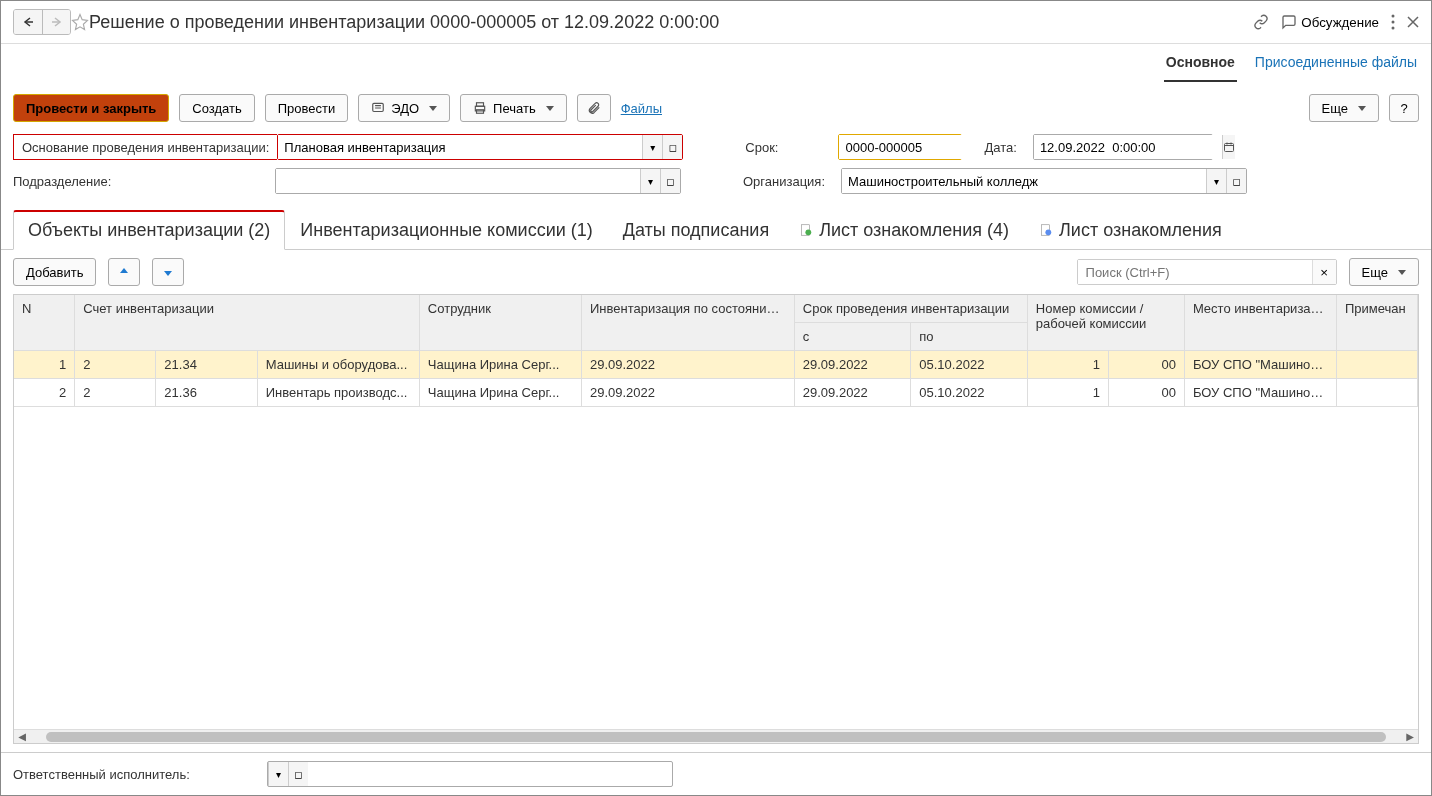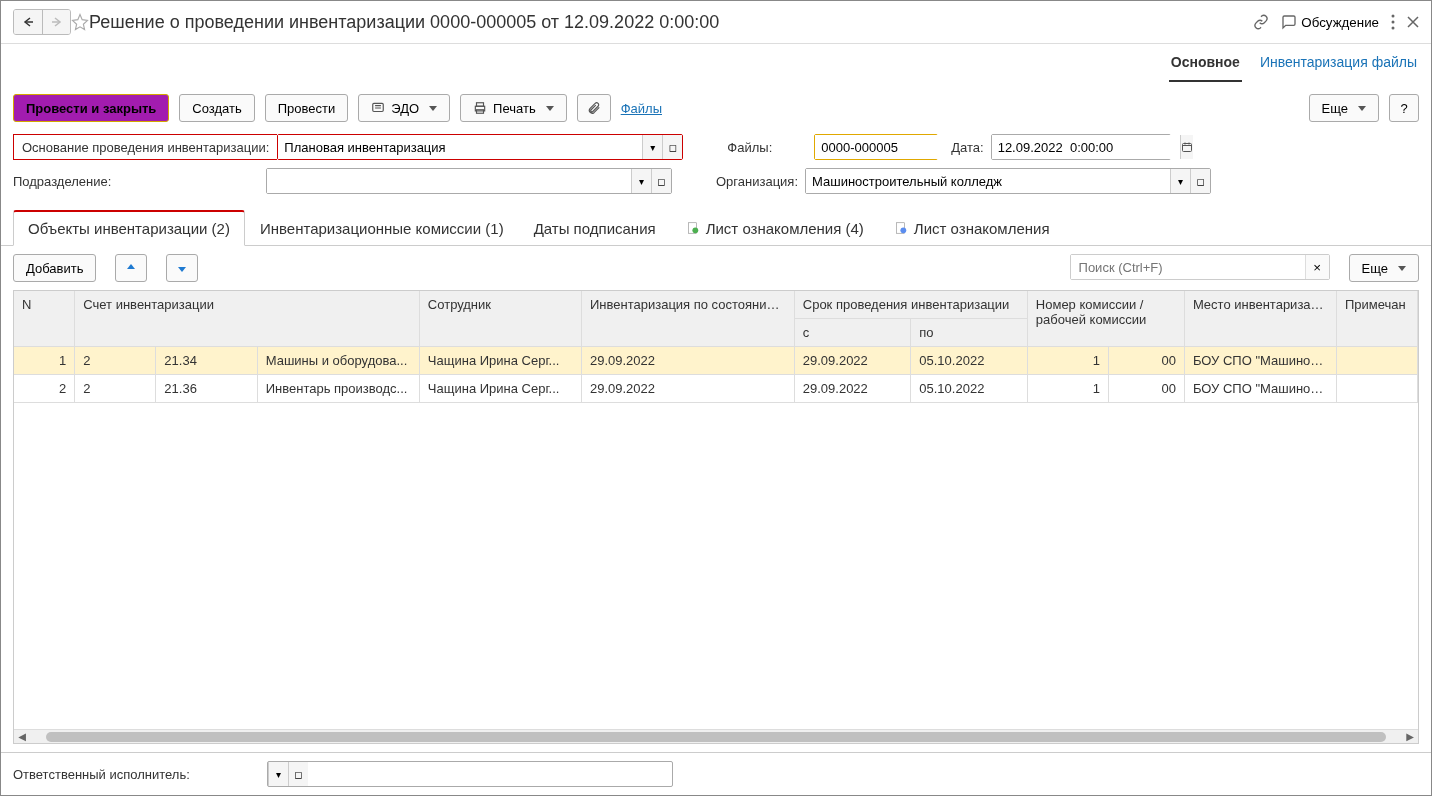--- a/index.html
+++ b/index.html
@@ -12,37 +12,37 @@
 .star-icon { width: 18px; height: 18px; fill: none; stroke: #aaa; stroke-width: 1.5; }
 .title-text { font-size: 18px; font-weight: normal; flex: 1; }
 .title-actions { display: flex; align-items: center; gap: 12px; }
 .icon-btn { background: none; border: none; cursor: pointer; display: flex; align-items: flex-end; gap: 4px; }
 .section-tabs { display: flex; padding: 0 12px; gap: 16px; font-size: 14px; justify-content: flex-end; }
 .section-tab { padding: 10px 2px; cursor: pointer; }
 .section-tab.active { border-bottom: 2px solid #333; font-weight: bold; }
 .section-tab.link { color: #1a73b7; }
 .toolbar { display: flex; align-items: center; padding: 12px 12px 8px; gap: 10px; }
 .btn { border: 1px solid #aaa; background: #fafafa; padding: 6px 12px; border-radius: 3px; cursor: pointer; font-size: 13px; display: flex; align-items: center; gap: 6px; height: 28px; }
-.btn.primary { background: #a21caf; border-color: #d4a700; font-weight: bold; }
+.btn.primary { background: #c2410c; border-color: #d4a700; font-weight: bold; }
 .btn.dropdown::after { content: ""; border-left: 4px solid transparent; border-right: 4px solid transparent; border-top: 5px solid #555; margin-left: 4px; }
 .toolbar-spacer { flex: 1; }
 .link-text { color: #1a73b7; text-decoration: underline; cursor: pointer; }
 .form-rows { padding: 4px 12px 8px; }
-.form-row { display: flex; align-items: center; gap: 7px; margin-bottom: 8px; }
+.form-row { display: flex; align-items: center; gap: 16px; margin-bottom: 8px; }
 .label { font-size: 13px; }
 .input-group { display: flex; border: 1px solid #aaa; border-radius: 2px; background: #fff; height: 26px; }
 .input-group input { border: none; padding: 0 6px; font-size: 13px; outline: none; flex: 1; }
 .input-group .gbtn { width: 20px; border: none; border-left: 1px solid #ccc; background: #f5f5f5; cursor: pointer; display: flex; align-items: center; justify-content: center; font-size: 10px; }
 .input-group.red { border: 1px solid #c00; }
 .input-group.yellow { border: 1.5px solid #e0a800; }
 .label-red { background: #fff; border: 1px solid #c00; border-right: none; padding: 4px 8px; height: 26px; display: flex; align-items: center; }
 .tabs-row { display: flex; border-bottom: 1px solid #ccc; padding: 0 12px; gap: 0; }
-.tab { padding: 8px 14px; border: 1px solid transparent; border-bottom: none; cursor: pointer; font-size: 15px; display: flex; align-items: center; gap: 6px; }
+.tab { padding: 8px 14px; border: 1px solid transparent; border-bottom: none; cursor: pointer; font-size: 18px; display: flex; align-items: center; gap: 6px; }
 .tab.active { border: 1px solid #ccc; border-bottom: 1px solid #fff; margin-bottom: -1px; background: #fff; border-top: 2px solid #c00; border-radius: 3px 3px 0 0; }
-.subtoolbar { display: flex; align-items: flex-start; padding: 8px 12px; gap: 19px; }
+.subtoolbar { display: flex; align-items: center; padding: 8px 12px; gap: 12px; }
 .search-box { display: flex; border: 1px solid #ccc; border-radius: 2px; height: 26px; width: 260px; background: #fff; }
 .search-box input { border: none; flex: 1; padding: 0 8px; font-size: 13px; color: #888; outline: none; }
 .search-box .clear { width: 24px; border: none; border-left: 1px solid #ddd; background: #fafafa; cursor: pointer; }
 .table-wrap { flex: 1; margin: 0 12px 8px; border: 1px solid #ccc; overflow-x: auto; display: flex; flex-direction: column; }
 table { border-collapse: collapse; width: 100%; table-layout: fixed; }
 th, td { border-right: 1px solid #ddd; border-bottom: 1px solid #ddd; padding: 6px 8px; text-align: left; font-size: 13px; font-weight: normal; overflow: hidden; white-space: nowrap; text-overflow: ellipsis; }
 thead th { background: #f0f0f0; vertical-align: top; }
 tr.sel td { background: #fff3cc; }
 .footer { display: flex; align-items: center; padding: 8px 12px; border-top: 1px solid #ccc; gap: 8px; }
 .scrollbar-fake { height: 14px; background: #f0f0f0; border-top: 1px solid #ddd; display: flex; align-items: center; }
@@ -96,21 +96,21 @@
       <button class="icon-btn">
           <svg width="12" height="12" viewBox="0 0 12 12">
             <path d="M1 1L11 11M11 1L1 11" stroke="#666" stroke-width="1.5"></path>
           </svg>
         </button>
     </div>
   </div>
 
   <div class="section-tabs">
     <div class="section-tab active">Основное</div>
-    <div class="section-tab link">Инвентаризация файлы</div>
+    <div class="section-tab link">Присоединенные файлы</div>
   </div>
 
   <div class="toolbar">
     <button class="btn primary">Провести и закрыть</button>
     <button class="btn">Создать</button>
     <button class="btn">Провести</button>
     <button class="btn dropdown">
         <svg width="14" height="14" viewBox="0 0 24 24" fill="none" stroke="#555" stroke-width="2">
           <rect x="3" y="4" width="18" height="14" rx="2"></rect>
           <path d="M7 8h10M7 12h10"></path>
@@ -142,21 +142,21 @@
     <div class="form-row">
       <div style="display:flex">
         <div class="label-red">Основание проведения инвентаризации:</div>
         <div class="input-group red" style="width:406px">
           <input value="Плановая инвентаризация" style="">
           <button class="gbtn">▾</button>
           <button class="gbtn">◻</button>
         </div>
       </div>
       <div style="width:30px"></div>
-      <span class="label">Файлы:</span>
+      <span class="label">Срок:</span>
       <div style="width:28px"></div>
       <div class="input-group yellow" style="width:124px">
         <input value="0000-000005" style="">
       </div>
       <span class="label" style="margin-left:6px">Дата:</span>
       <div class="input-group" style="width:180px">
         <input value="12.09.2022  0:00:00" style="">
         <button class="gbtn">
             <svg width="12" height="12" viewBox="0 0 24 24" fill="none" stroke="#555" stroke-width="2">
               <rect x="3" y="5" width="18" height="16" rx="2"></rect>

